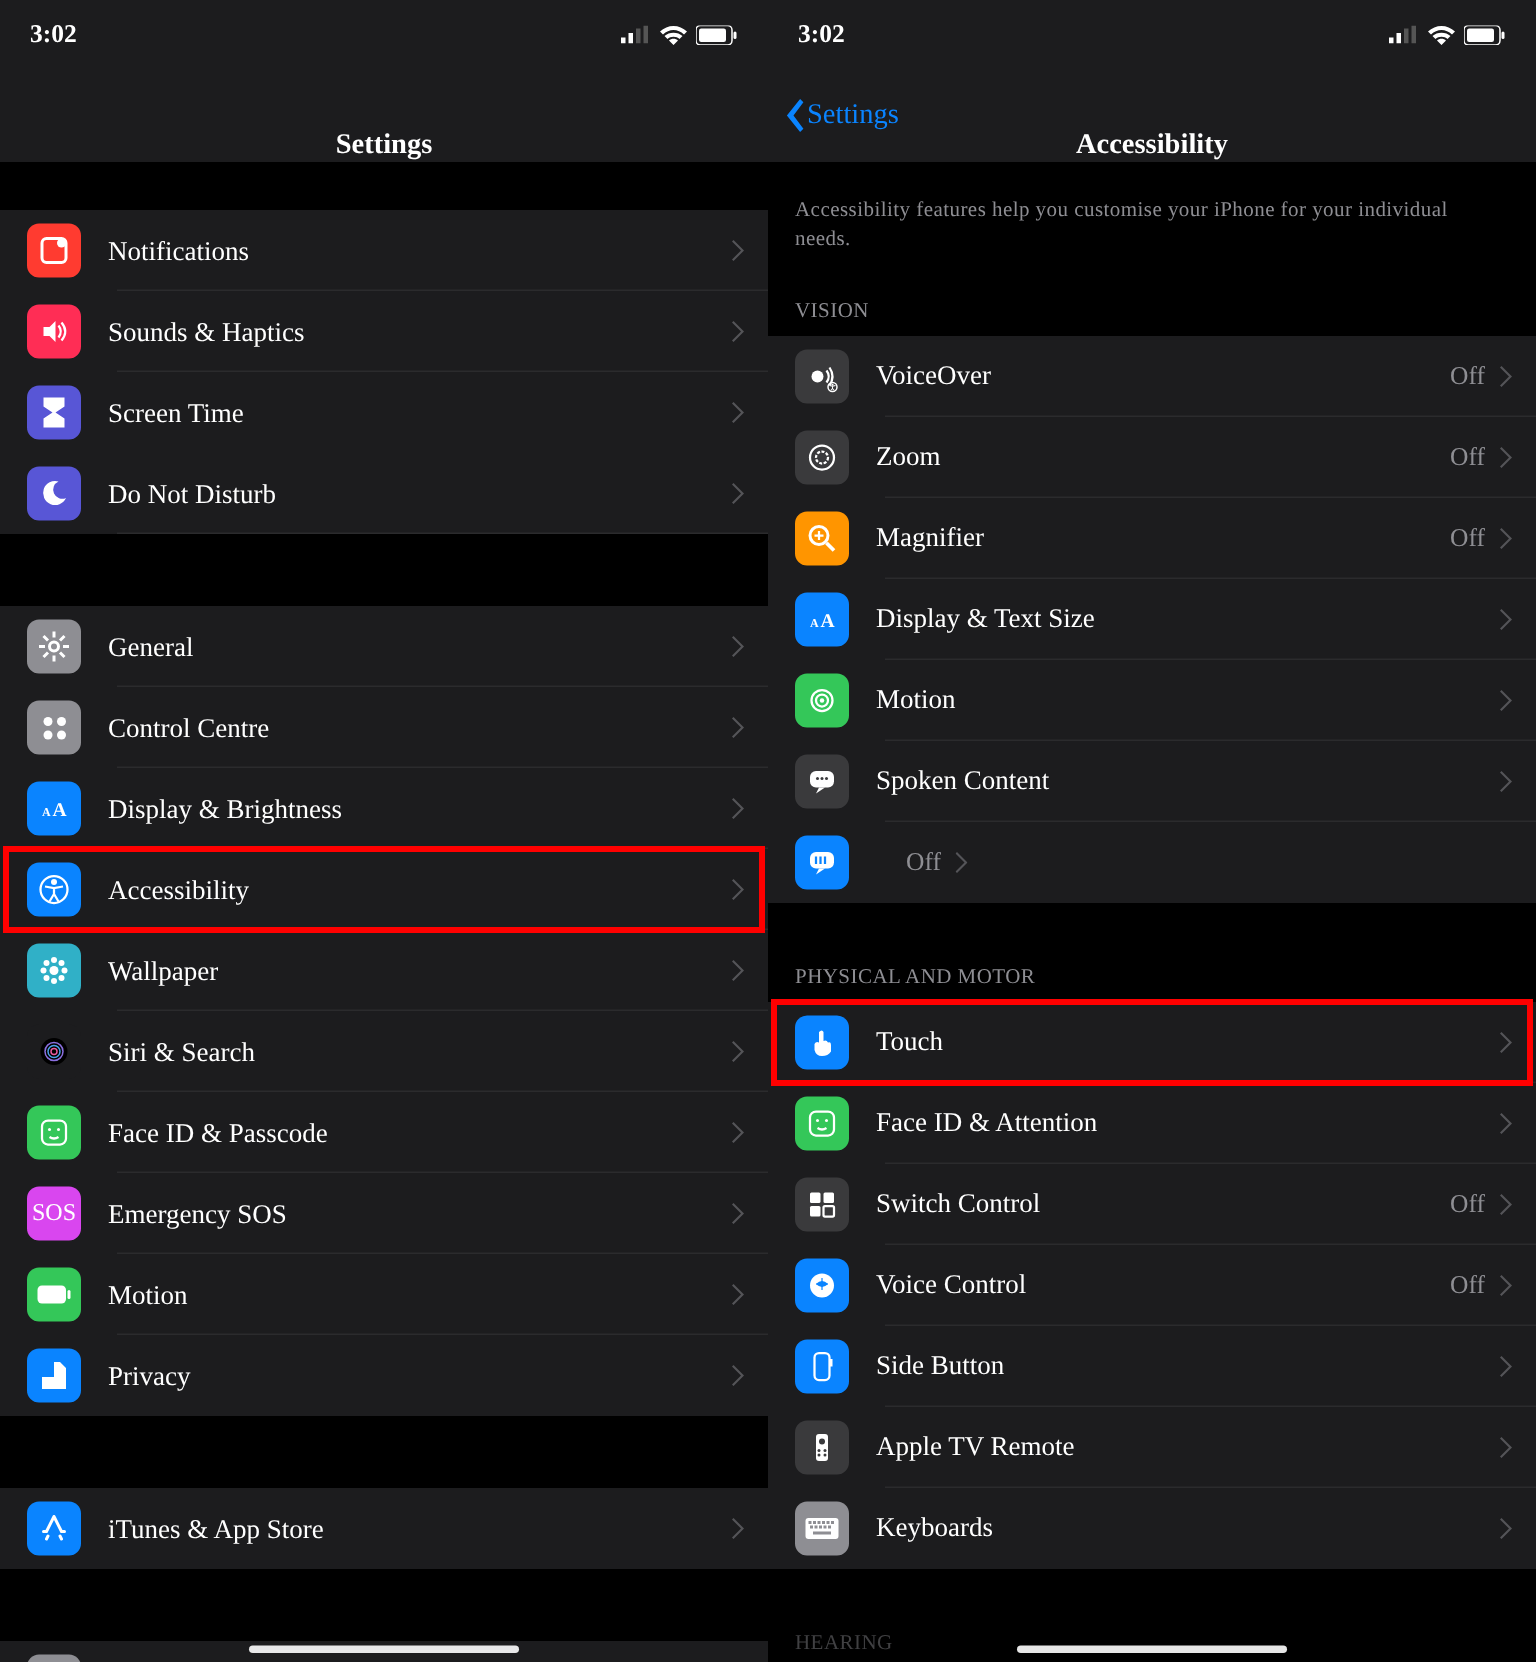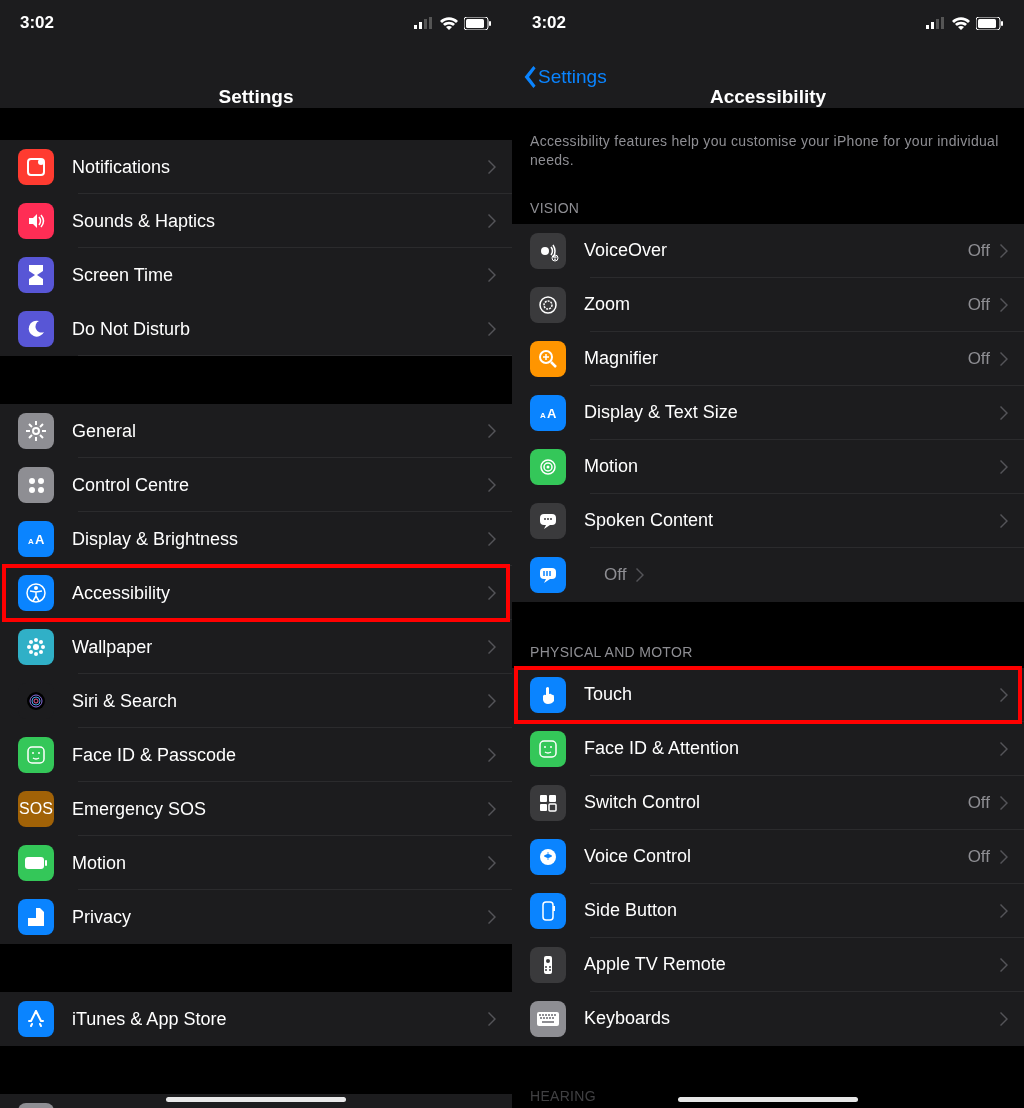--- a/index.html
+++ b/index.html
@@ -11,20 +11,21 @@
     display: flex;
     overflow: hidden;
     color: #fff;
   }
   .screen {
     width: 512px;
     height: 1108px;
     background: #000;
     position: relative;
     overflow: hidden;
+    font-family: Liberation Serif, serif;
   }
   .status-bar {
     height: 46px;
     background: #1c1c1e;
     display: flex;
     align-items: center;
     justify-content: space-between;
     padding: 0 20px;
     font-size: 17px;
     font-weight: 600;
@@ -320,21 +321,21 @@
           </div>
           <div class="row-label">Face ID &amp; Passcode</div>
           <span class="chev">
             <svg viewBox="0 0 8 14">
               <path d="M1 0 L8 7 L1 14 L0 13 L6 7 L0 1 Z"></path>
             </svg>
           </span>
           <div class="sep"></div>
         </div>
         <div class="row">
-          <div class="row-icon" style="background:#a16207">
+          <div class="row-icon" style="background:#d946ef">
             <text x="0" y="15" font-size="11" font-weight="bold" fill="#fff">SOS</text>
           </div>
           <div class="row-label">Emergency SOS</div>
           <span class="chev">
             <svg viewBox="0 0 8 14">
               <path d="M1 0 L8 7 L1 14 L0 13 L6 7 L0 1 Z"></path>
             </svg>
           </span>
           <div class="sep"></div>
         </div>

